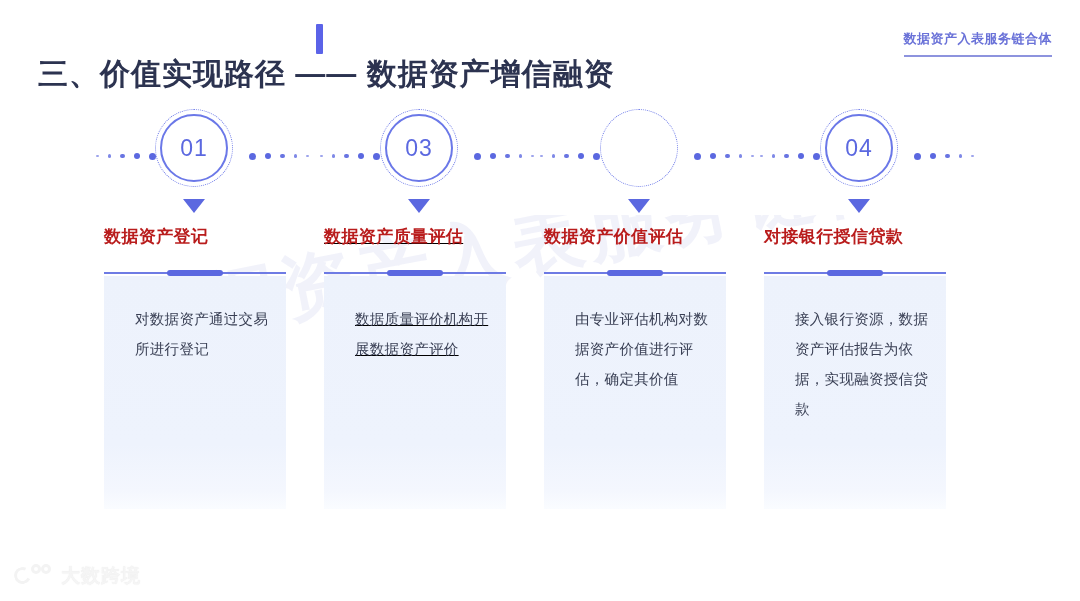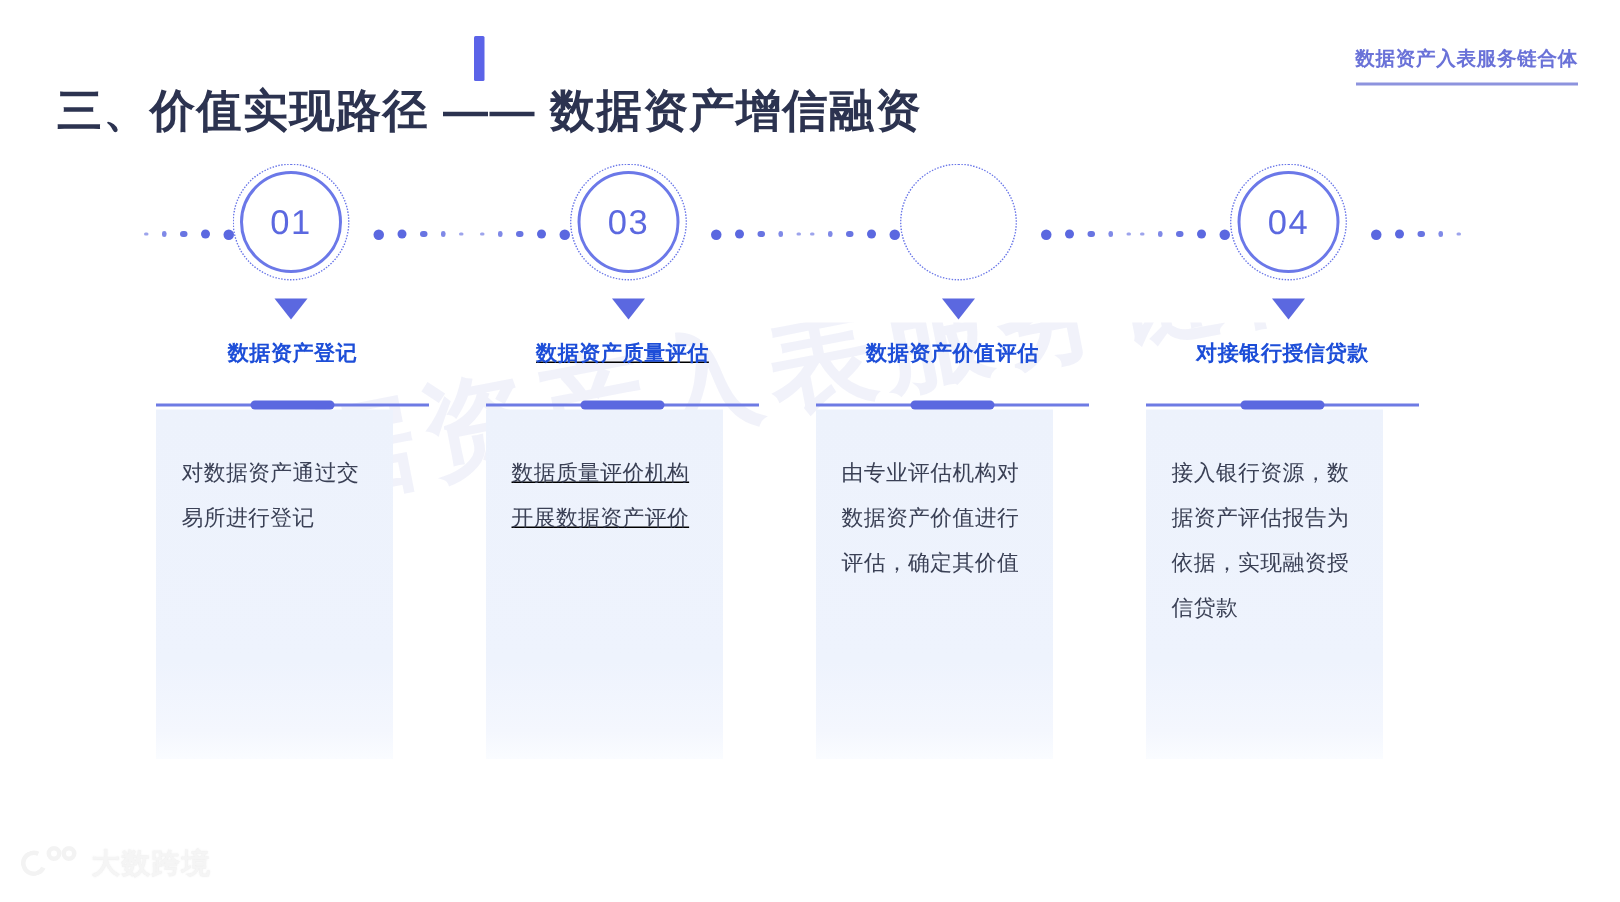--- a/index.html
+++ b/index.html
@@ -179,24 +179,24 @@
     width: 1080px;
     height: 300px;
     z-index: 2;
   }
   .col {
     position: absolute;
     top: 0;
     width: 182px;
   }
   .col-title {
-    font-size: 14px;
+    font-size: 17px;
     font-weight: 700;
-    color: #1d4ed8;
-    text-align: center;
+    color: #b91c1c;
+    text-align: left;
     letter-spacing: 0.4px;
     white-space: nowrap;
     line-height: 1;
   }
   .divider {
     position: relative;
     margin-top: 25px;
     height: 6px;
   }
   .divider .rule {
@@ -211,25 +211,25 @@
     position: absolute;
     left: 63px;
     top: 0;
     width: 56px;
     height: 6px;
     background: #5B68E0;
     border-radius: 3px;
   }
   .card {
     margin-top: 0;
-    width: 158px;
+    width: 182px;
     height: 233px;
     background: linear-gradient(to bottom, #EDF2FC 0%, #EEF3FD 72%, #F4F7FE 92%, #FAFCFF 100%);
     box-sizing: border-box;
-    padding: 28px 17px 0 17px;
+    padding: 28px 17px 0 31px;
   }
   .card-text {
     font-size: 14.5px;
     line-height: 30px;
     color: #3A4055;
     letter-spacing: 0.3px;
   }
 
   
   .logo {

